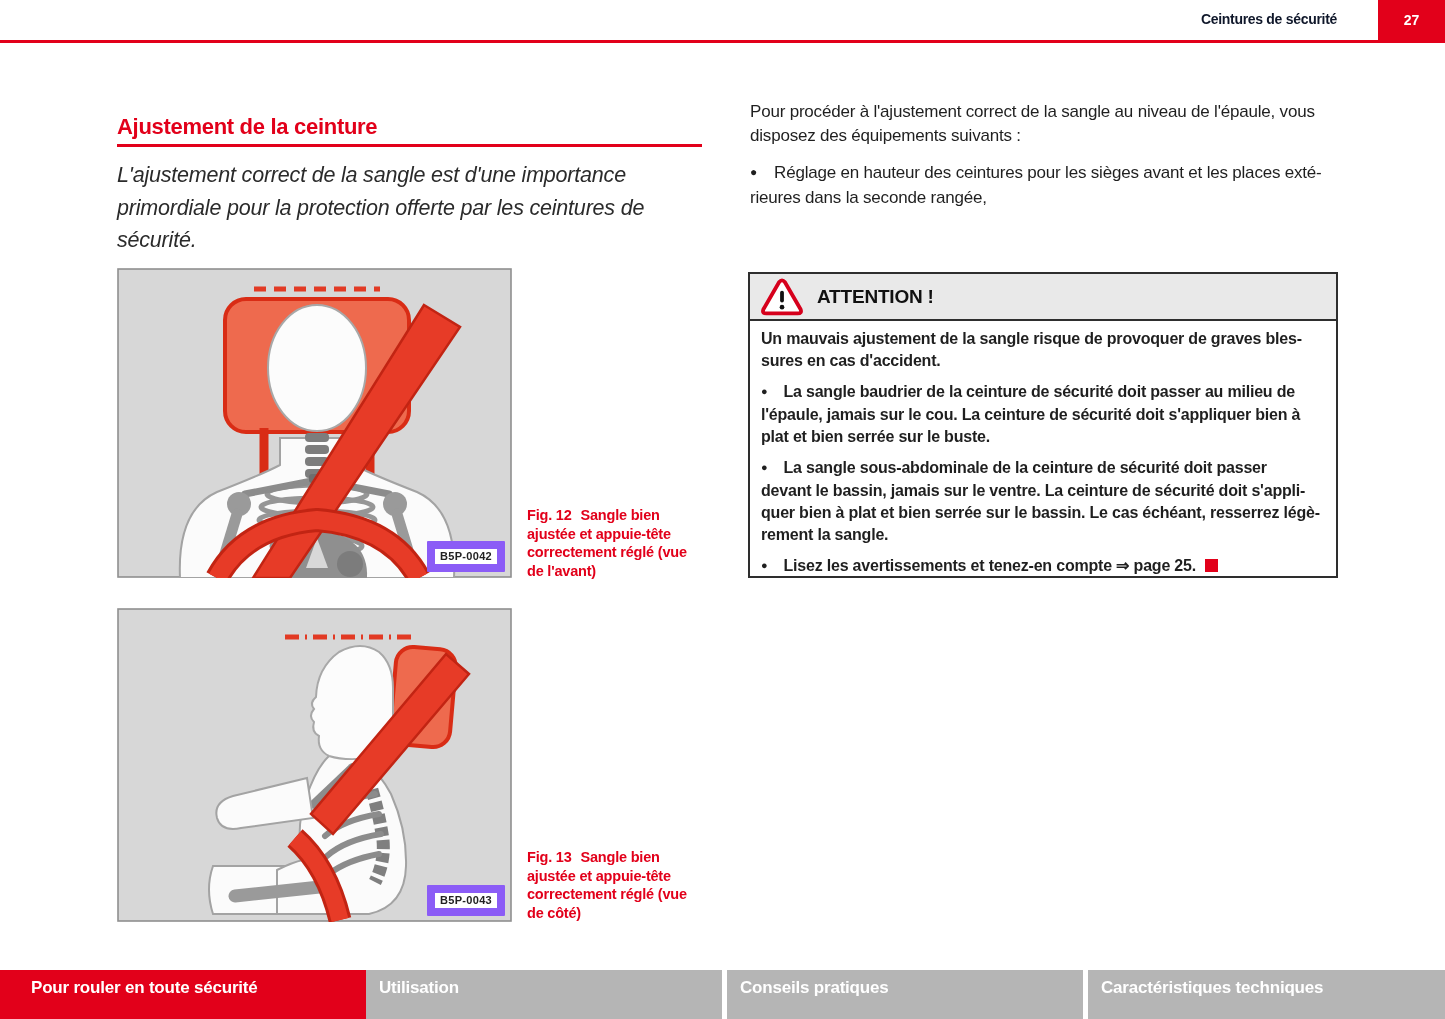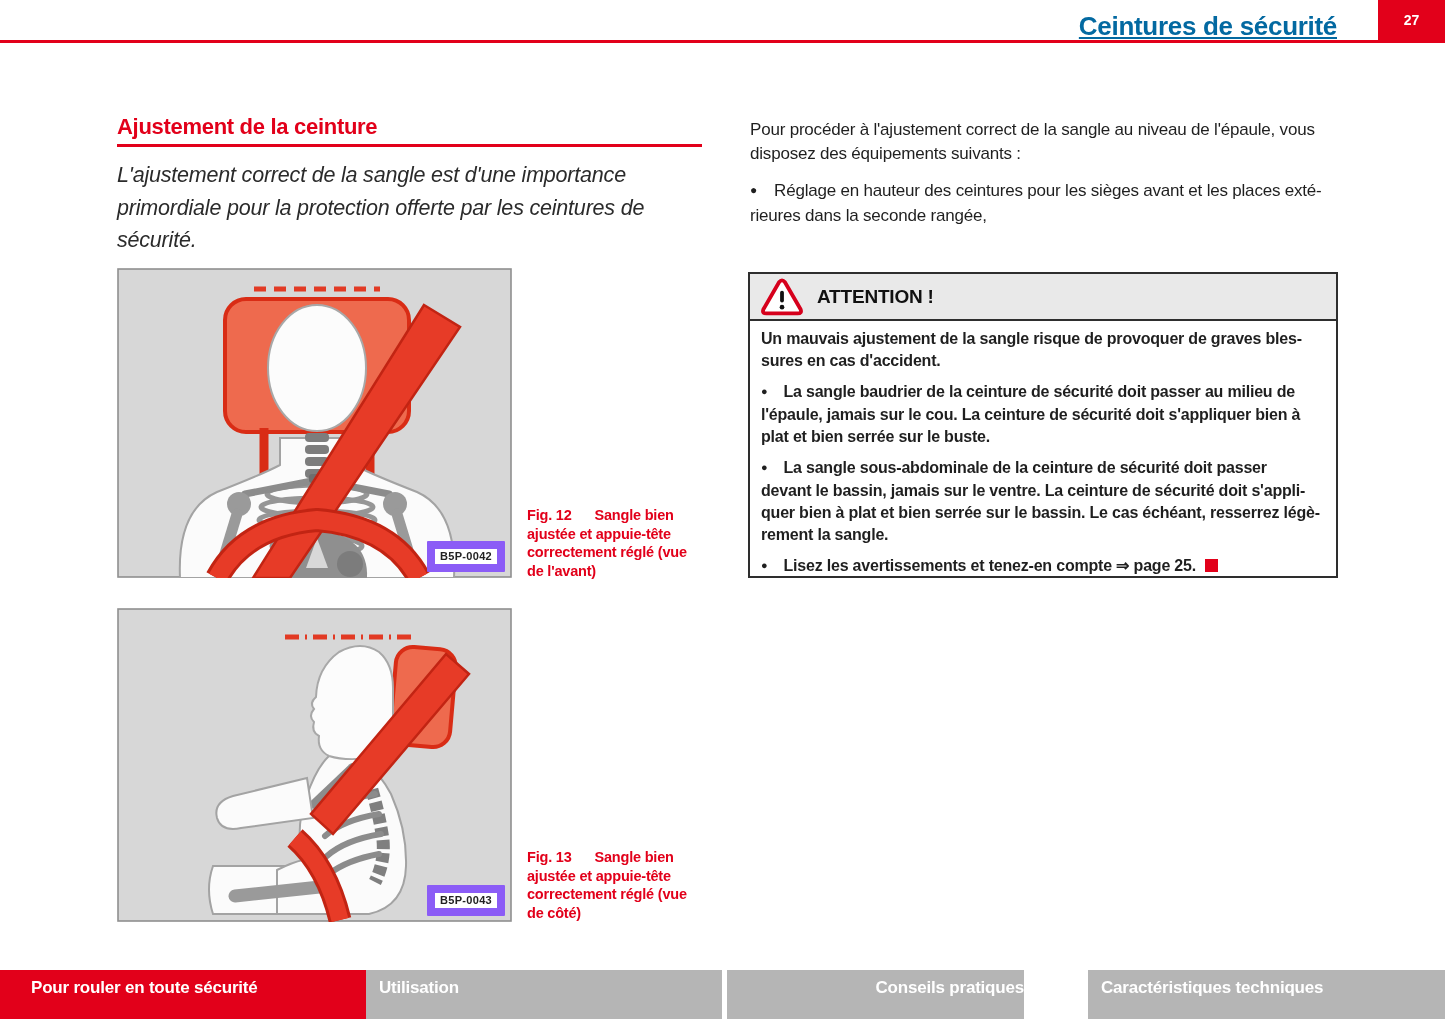--- a/index.html
+++ b/index.html
@@ -14,21 +14,21 @@
   body{
     position:relative;
     background:#ffffff;
     font-family:"Liberation Sans", sans-serif;
     color:var(--ink);
     overflow:hidden;
   }
   
   .header-title{
     position:absolute; top:11px; right:108px;
-    font-size:26px; font-weight:bold; letter-spacing:-0.3px; color:#0369a1;text-decoration:underline;
+    font-size:14px; font-weight:bold; letter-spacing:-0.3px; color:#0f172a;
   }
   .page-num-box{
     position:absolute; top:0; right:0; width:67px; height:43px;
     background:var(--red); color:#fff; font-size:14px; font-weight:bold;
     display:flex; align-items:center; justify-content:center;
     padding-bottom:4px;
   }
   .header-rule{
     position:absolute; top:40px; left:0; width:1445px; height:3px;
     background:var(--red);
@@ -59,25 +59,25 @@
     font-size:11px; font-weight:bold; color:#222; padding:0 5px;
     letter-spacing:0.3px; line-height:15px;
   }
   .figure-caption{
     position:absolute; left:527px; width:185px;
     font-size:14.5px; font-weight:bold; color:var(--red);
     line-height:18.5px; letter-spacing:-0.2px;
   }
   .cap-1{top:506px;}
   .cap-2{top:848px;}
-  .fig-no{margin-right:23px;text-align:right;}
+  .fig-no{margin-right:9px;text-align:right;}
   .figure-caption .cap-text{white-space:pre-line;}
   
   .right-col{
-    position:absolute; left:750px; top:118px; width:592px;
+    position:absolute; left:750px; top:100px; width:592px;
     font-size:17px; line-height:24px; letter-spacing:-0.2px;
   }
   .right-col p{margin:0 0 13px;}
   .bullet-line{white-space:normal;}
   .bullet-line .dot{font-size:12px; margin-right:17px; position:relative; top:-2px;}
   .bullet-line .b-text{white-space:pre-line;}
   
   .warning-box{
     position:absolute; left:748px; top:272px; width:590px; height:306px;
     border:2px solid #2e2e2e; background:#fff;
@@ -105,21 +105,21 @@
   
   .footer-tab{
     position:absolute; top:970px; height:49px;
     background:var(--gray-tab); color:#fff;
     font-size:17px; font-weight:bold; letter-spacing:-0.2px;
     padding:8px 0 0 13px; cursor:default;
   }
   .footer-tab.active{background:var(--red); padding-left:31px;}
   .tab-1{left:0; width:395px;}
   .tab-2{left:366px; width:356px;}
-  .tab-3{left:727px; width:297px;text-align:right;}
+  .tab-3{left:727px; width:356px;}
   .tab-4{left:1088px; width:357px;}
 </style>
 </head>
 <body>
 
 <div class="header-title">Ceintures de sécurité</div>
 <div class="page-num-box">27</div>
 <div class="header-rule"></div>
 
 <h1 class="section-title">Ajustement de la ceinture</h1>

